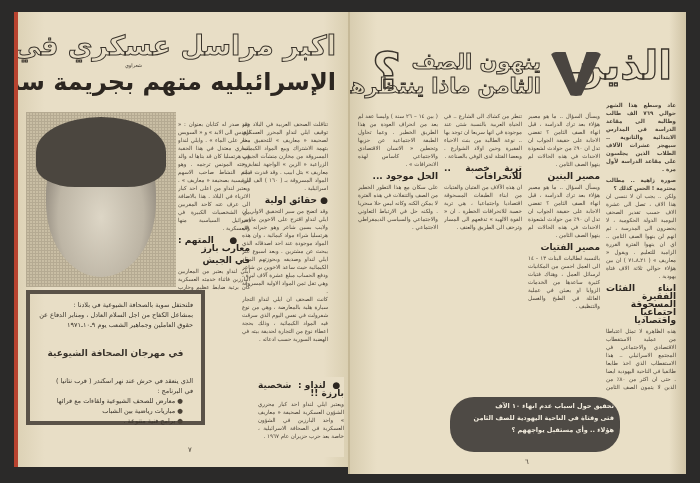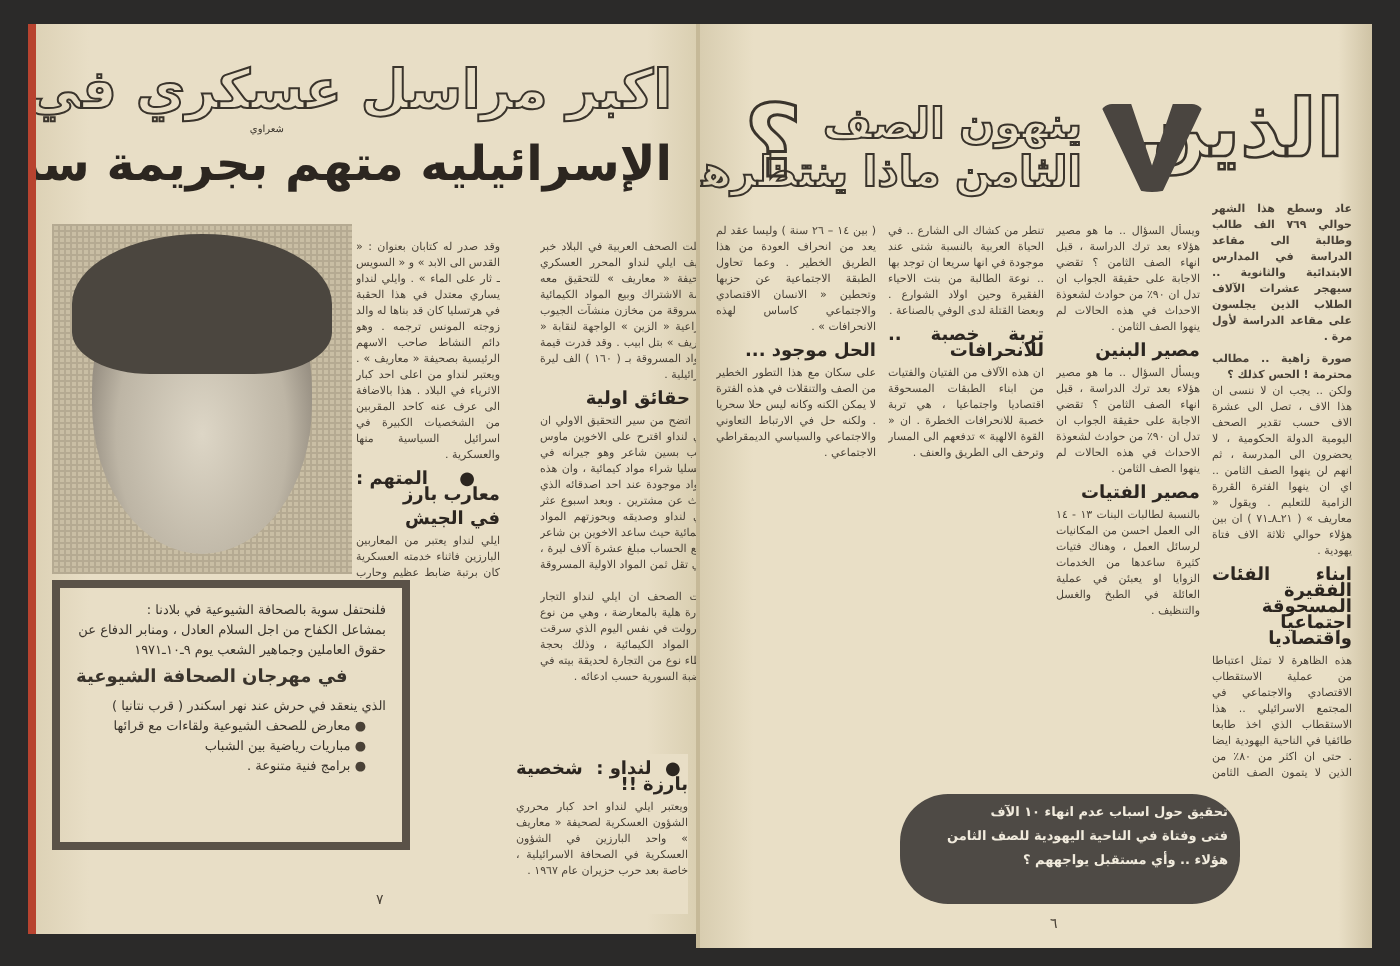--- a/index.html
+++ b/index.html
@@ -9,21 +9,21 @@
   .right-page{left:350px;top:12px;width:336px;height:462px;background:linear-gradient(90deg,#d8cdb0 0%,#e9dfc6 8%,#e9dfc6 95%,#cfc3a5 100%);}
   .spine{position:absolute;left:348px;top:12px;width:4px;height:462px;background:#c6b998;}
   .headline-outline{font-family:"DejaVu Sans",sans-serif;font-weight:bold;color:transparent;-webkit-text-stroke:1px #3a342c;position:absolute;white-space:nowrap;}
   .headline-solid{font-family:"DejaVu Sans",sans-serif;font-weight:bold;color:#2c2620;position:absolute;white-space:nowrap;}
   .col{position:absolute;font-size:5.5px;line-height:8px;color:#4a4237;text-align:justify;overflow:hidden;}
   .subhead{font-size:9px;font-weight:bold;color:#2c2620;margin:4px 0 3px;}
   .photo{position:absolute;left:8px;top:100px;width:150px;height:175px;background-color:#c9bea4;background-image:linear-gradient(#b5aa92 1px,transparent 1px),linear-gradient(90deg,#b5aa92 1px,transparent 1px);background-size:3px 3px;}
   .face{position:absolute;left:20px;top:15px;width:110px;height:150px;border-radius:45% 45% 50% 50%;background:radial-gradient(ellipse at 50% 60%,#ddd6c6 0%,#bdb5a5 55%,#8c8478 80%);}
   .hair{position:absolute;left:10px;top:5px;width:130px;height:70px;border-radius:50% 50% 30% 30%;background:#4b463f;}
   .boxed{position:absolute;left:8px;top:278px;width:179px;height:135px;border:4px solid #5a5248;box-sizing:border-box;padding:6px 8px;font-size:6.5px;line-height:10px;color:#3a342c;}
-  .boxed .festival{text-align:left;font-size:9px;margin:4px 0;font-weight:bold;}
+  .boxed .festival{text-align:center;font-size:9px;margin:18px 0;font-weight:bold;}
   .boxed ul{list-style:none;margin:0;padding:0 10px 0 0;}
   .boxed li::before{content:"● ";color:#4a4237;}
   .darkbox{position:absolute;left:6px;top:382px;width:246px;height:62px;background:#4e4a45;color:#f1ebdd;font-size:7.5px;line-height:14px;padding:4px 8px;box-sizing:border-box;font-weight:bold;}
   .pagenum{position:absolute;font-size:7px;color:#4a4237;}
   .big-la{position:absolute;left:200px;top:40px;width:52px;height:44px;background:#4a4540;border-radius:6px 6px 26px 26px;clip-path:polygon(0 0,30% 0,50% 70%,70% 0,100% 0,60% 100%,40% 100%);}
   .qmark{position:absolute;font-size:50px;font-weight:bold;color:transparent;-webkit-text-stroke:1.5px #3a342c;}
   .bullet-head::before{content:"● ";}
 </style>
 </head>
 <body>
@@ -38,37 +38,38 @@
     <div class="hair"></div>
   </div>
 
   <div class="col" style="left:160px;top:108px;width:72px;height:170px;">
     <div>وقد صدر له كتابان بعنوان : « القدس الى الابد » و « السويس ـ ثار على الماء » . وايلي لنداو يساري معتدل في هذا الحقبة في هرتسليا كان قد بناها له والد زوجته المونس ترجمه . وهو دائم النشاط صاحب الاسهم الرئيسية بصحيفة « معاريف » . ويعتبر لنداو من اعلى احد كبار الاثرياء في البلاد . هذا بالاضافة الى عرف عنه كاحد المقربين من الشخصيات الكبيرة في اسرائيل السياسية منها والعسكرية .</div>
     <div class="subhead bullet-head">المتهم : معارب بارز</div>
     <div class="subhead">في الجيش</div>
     <div>ايلي لنداو يعتبر من المعاربين البارزين فاثناء خدمته العسكرية كان برتبة ضابط عظيم وحارب في دورة اوساكو وحرب في مدرسة الضباط . وقد عمل محرر الصحفية و مجلة الجيش ( بمحانيه ) .</div>
   </div>
 
-  <div class="col" style="left:252px;top:108px;width:86px;height:300px;">
+  <div class="col" style="left:224px;top:108px;width:86px;height:300px;">
     <div>تناقلت الصحف العربية في البلاد خبر توقيف ايلي لنداو المحرر العسكري لصحيفة « معاريف » للتحقيق معه بتهمة الاشتراك وبيع المواد الكيمائية المسروقة من مخازن منشآت الجيوب الزراعية « الزين » الواجهة لنقابة « معاريف » بتل ابيب . وقد قدرت قيمة المواد المسروقة بـ ( ١٦٠ ) الف ليرة اسرائيلية .</div>
     <div class="subhead bullet-head">حقائق اولية</div>
     <div>وقد اتضح من سير التحقيق الاولي ان ايلي لنداو اقترح على الاخوين ماوس ولايب بسين شاعر وهو جيرانه في هرتسليا شراء مواد كيمائية ، وان هذه المواد موجودة عند احد اصدقائه الذي يبحث عن مشترين . وبعد اسبوع عثر ايلي لنداو وصديقه وبحوزتهم المواد الكيمائية حيث ساعد الاخوين بن شاعر ودفع الحساب مبلغ عشرة آلاف ليرة ، وهي تقل ثمن المواد الاولية المسروقة .</div>
     <div>كانت الصحف ان ايلي لنداو التجار سيارة هلية بالمعارضة ، وهي من نوع شفرولت في نفس اليوم الذي سرقت فيه المواد الكيمائية ، وذلك بحجة اعطاء نوع من التجارة لحديقة بيته في الهضبة السورية حسب ادعائه .</div>
   </div>
 
   <div class="col" style="left:240px;top:365px;width:86px;height:80px;background:#e8dec6;">
     <div class="subhead bullet-head">لنداو : شخصية بارزة !!</div>
     <div>ويعتبر ايلي لنداو احد كبار محرري الشؤون العسكرية لصحيفة « معاريف » واحد البارزين في الشؤون العسكرية في الصحافة الاسرائيلية ، خاصة بعد حرب حزيران عام ١٩٦٧ .</div>
   </div>
 
   <div class="boxed">
     <div>فلنحتفل سوية بالصحافة الشيوعية في بلادنا :</div>
     <div>بمشاعل الكفاح من اجل السلام العادل ، ومنابر الدفاع عن حقوق العاملين وجماهير الشعب يوم ٩ـ١٠ـ١٩٧١</div>
     <div class="festival">في مهرجان الصحافة الشيوعية</div>
     <div>الذي ينعقد في حرش عند نهر اسكندر ( قرب نتانيا )</div>
+    <div>في البرنامج :</div>
     <ul>
       <li>معارض للصحف الشيوعية ولقاءات مع قرائها</li>
       <li>مباريات رياضية بين الشباب</li>
       <li>برامج فنية متنوعة .</li>
     </ul>
   </div>
 
   <div class="pagenum" style="left:170px;top:434px;">٧</div>
 </div>
 

